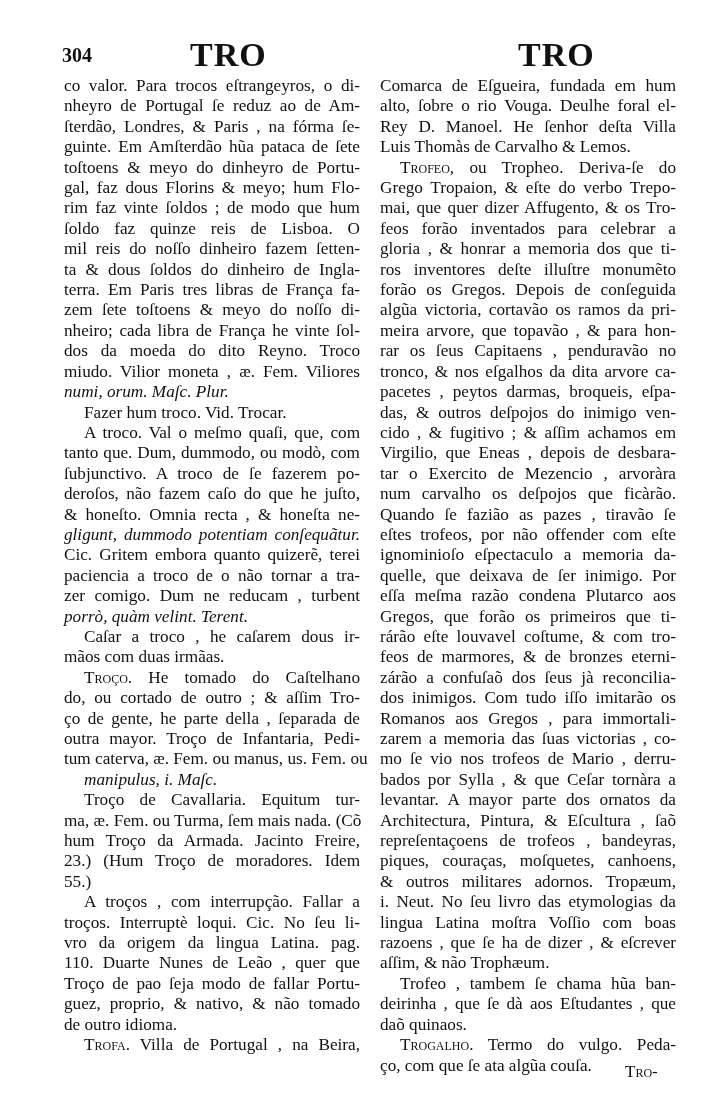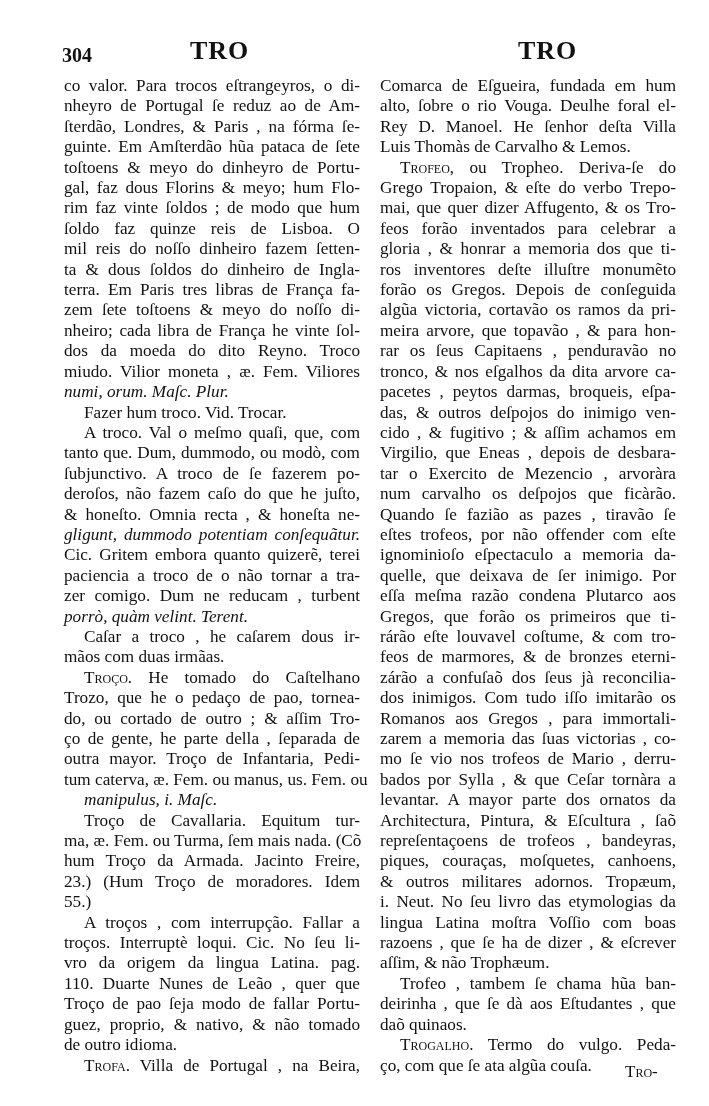--- a/index.html
+++ b/index.html
@@ -8,21 +8,21 @@
     font-family: "DejaVu Serif", "Liberation Serif", serif;
     color: #111111;
   }
   .page { position: absolute; left: 0; top: 0; width: 709px; height: 1106px; }
   .pagenum {
     position: absolute; left: 62px; top: 44px;
     font-family: "Liberation Serif", serif; font-weight: bold; font-size: 20px;
   }
   .runhead {
     position: absolute; top: 36px;
-    font-family: "Liberation Serif", serif; font-weight: bold; font-size: 26px; letter-spacing: 1px; text-align: right;
+    font-family: "Liberation Serif", serif; font-weight: bold; font-size: 34px; letter-spacing: 1px; text-align: right;
   }
   .runhead.left { left: 190px; }
   .runhead.right { left: 518px; }
   .col {
     position: absolute; top: 76px;
     font-family: "Liberation Serif", serif; font-size: 17.2px; line-height: 20.4px;
   }
   .col.left { left: 64px; width: 296px; }
   .col.right { left: 380px; width: 296px; }
   .line { display: block; white-space: nowrap; text-align: justify; text-align-last: justify; }
@@ -66,21 +66,20 @@
       <span class="line">deroſos, não fazem caſo do que he juſto,</span>
       <span class="line">&amp; honeſto. Omnia recta , &amp; honeſta ne-</span>
       <span class="line" style="font-style: italic;">gligunt, dummodo potentiam conſequãtur.</span>
       <span class="line">Cic. Gritem embora quanto quizerẽ, terei</span>
       <span class="line">paciencia a troco de o não tornar a tra-</span>
       <span class="line">zer comigo. Dum ne reducam , turbent</span>
       <span class="line last" style="font-style: italic;">porrò, quàm velint. Terent.</span>
       <span class="line indent">Caſar a troco , he caſarem dous ir-</span>
       <span class="line last">mãos com duas irmãas.</span>
       <span class="line indent"><span class="sc">Troço</span>. He tomado do Caſtelhano</span>
-      <span class="line">Trozo, que he o pedaço de pao, tornea-</span>
       <span class="line">do, ou cortado de outro ; &amp; aſſim Tro-</span>
       <span class="line">ço de gente, he parte della , ſeparada de</span>
       <span class="line">outra mayor. Troço de Infantaria, Pedi-</span>
       <span class="line">tum caterva, æ. Fem. ou manus, us. Fem. ou</span>
       <span class="line last" style="font-style: italic; margin-left: 20px;">manipulus, i. Maſc.</span>
       <span class="line indent">Troço de Cavallaria. Equitum tur-</span>
       <span class="line">ma, æ. Fem. ou Turma, ſem mais nada. (Cõ</span>
       <span class="line">hum Troço da Armada. Jacinto Freire,</span>
       <span class="line">23.) (Hum Troço de moradores. Idem</span>
       <span class="line last">55.)</span>

